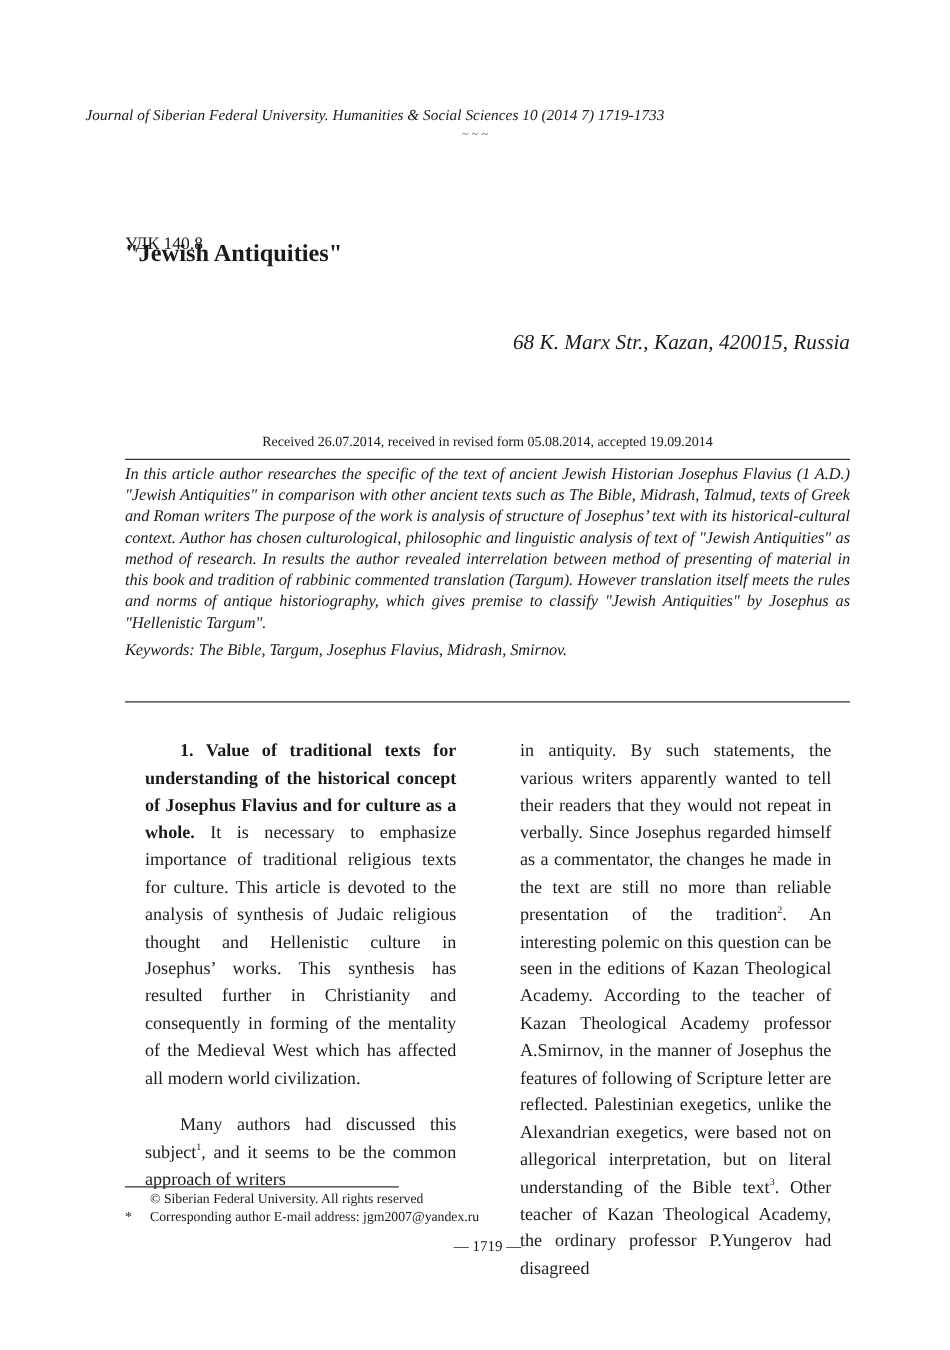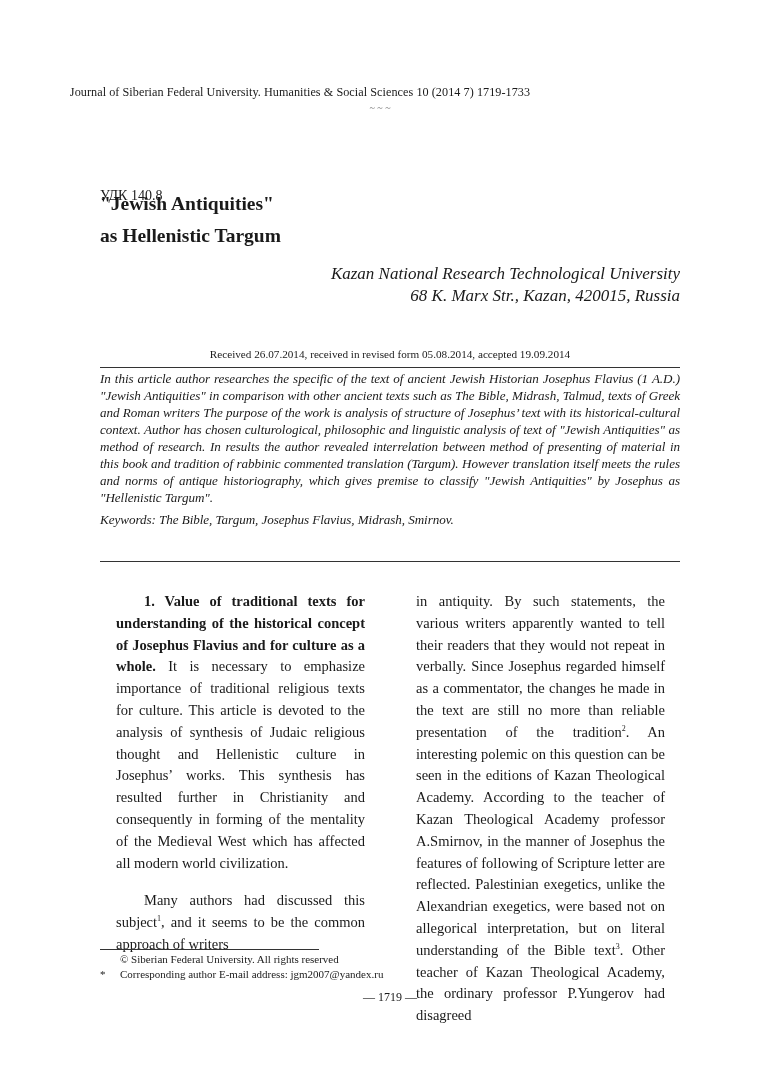--- a/index.html
+++ b/index.html
@@ -2,21 +2,21 @@
 <html><head>
   <meta charset="utf-8">
   <style>
     html, body { margin: 0; padding: 0; background: #ffffff; }
     body {
       width: 760px; height: 1080px; position: relative; overflow: hidden;
       font-family: "Liberation Serif", "DejaVu Serif", serif; color: #1a1a1a;
     }
     .abs { position: absolute; }
     .journal-header {
-      left: 0; width: 600px; top: 85px; text-align: center; font-size: 12.2px; letter-spacing: 0.05px;
+      left: 0; width: 600px; top: 85px; text-align: center; font-size: 12.2px; letter-spacing: 0.05px; font-style: italic;
     }
     .tilde {
       left: 0; width: 760px; top: 102px; text-align: center; font-size: 10px; color: #777;
     }
     .udk { left: 100px; top: 158px; font-size: 14px; margin-top: 30px; }
     .title {
       left: 100px; top: 188px; font-size: 19.5px; font-weight: bold; line-height: 32px;
     }
     .author-block {
       right: 80px; top: 263px; text-align: right; font-size: 17px; line-height: 21.5px;
@@ -52,25 +52,23 @@
 </head>
 <body>
 
 <div class="abs journal-header">Journal of  Siberian Federal University.  Humanities &amp; Social Sciences 10 (2014 7) 1719-1733</div>
 <div class="abs tilde">~ ~ ~</div>
 
 <div class="abs udk">УДК 140.8</div>
 
 <div class="abs title">
   <div>"Jewish Antiquities"</div>
-  <div>as Hellenistic Targum</div>
 </div>
 
 <div class="abs author-block">
-  <div class="affil">Kazan National Research Technological University</div>
   <div class="affil">68 K. Marx Str., Kazan, 420015, Russia</div>
 </div>
 
 <div class="abs received">Received 26.07.2014, received in revised form 05.08.2014, accepted 19.09.2014</div>
 
 <div class="abs rule" style="top:367px;"></div>
 
 <div class="abs abstract">
   <p>In this article author researches the specific of the text of ancient Jewish Historian Josephus Flavius (1 A.D.) "Jewish Antiquities" in comparison with other ancient texts such as The Bible, Midrash, Talmud, texts of Greek and Roman writers The purpose of the work is analysis of structure of Josephus’ text with its historical-cultural context. Author has chosen culturological, philosophic and linguistic analysis of text of "Jewish Antiquities" as method of research. In results the author revealed interrelation between method of presenting of material in this book and tradition of rabbinic commented translation (Targum). However translation itself meets the rules and norms of antique historiography, which gives premise to classify "Jewish Antiquities" by Josephus as "Hellenistic Targum".</p>
   <p class="kw">Keywords: The Bible, Targum, Josephus Flavius, Midrash, Smirnov.</p>

